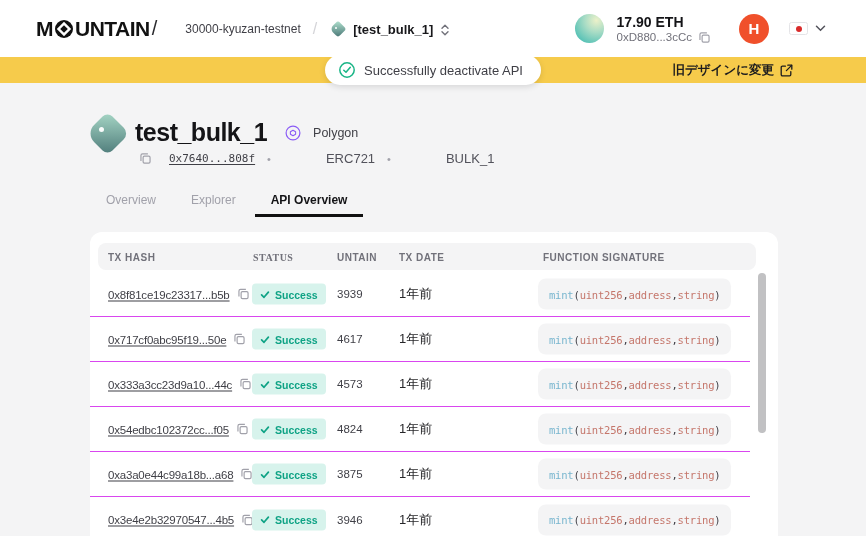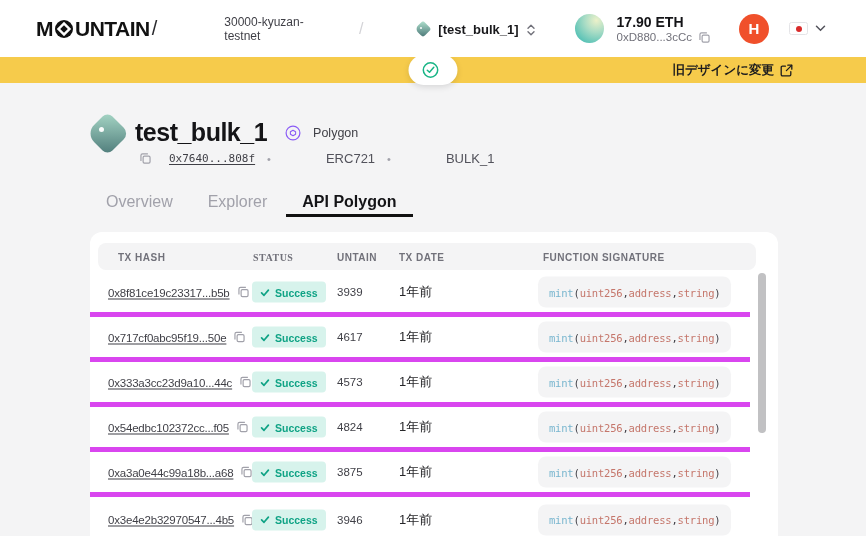--- a/index.html
+++ b/index.html
@@ -8,21 +8,21 @@
     font-family:"Liberation Sans", sans-serif;
     background:#f4f4f5;
     position:relative;
     color:#18181b;
   }
 
   
   .header {
     position:absolute; top:0; left:0; width:866px; height:57px;
     background:#fff; display:flex; align-items:center;
-    padding:0 40px 0 36px; z-index:5;gap:39px;
+    padding:0 40px 0 36px; z-index:5;
   }
   .logo { display:flex; align-items:center; cursor:pointer; }
   .logo-text { font-weight:900; font-size:21px; letter-spacing:-0.5px; color:#111; display:inline-flex; align-items:center; }
   .logo-text svg { margin:0 1px; }
   .logo-slash::after { content:"/"; font-size:20px; font-weight:300; color:#2a2a2e; margin-left:2px; }
   .crumb-project { font-size:12px; color:#3f3f46; margin-left:28px; cursor:pointer; }
   .crumb-divider::after { content:"/"; font-size:16px; color:#d4d4d8; margin:0 12px; }
   .crumb-item { display:flex; align-items:flex-end; gap:7px; cursor:pointer; }
   .crumb-item-label { font-size:13px; font-weight:700; color:#18181b; }
 
@@ -69,39 +69,39 @@
   .network-label { font-size:12.5px; color:#3f3f46; }
 
   .meta-row { position:absolute; left:139px; top:149px; display:flex; align-items:center; gap:9px; }
   .contract-address { font-family:"DejaVu Sans Mono", monospace; font-size:11px; color:#3f3f46;
     text-decoration:underline; text-underline-offset:2px; cursor:pointer;margin-left:8px; }
   .meta-dot::after { content:"•"; color:#a1a1aa; font-size:11px; margin:0 3px; }
   .meta-item { font-size:13px; color:#52525b;margin-left:43px; }
 
   
   .tabs { position:absolute; left:90px; top:186px; display:flex; height:31px; }
-  .tab { padding:7px 16px 0; margin-right:3px; font-size:16px; color:#a1a1aa; position:relative; cursor:pointer;text-align:center; }
+  .tab { padding:7px 16px 0; margin-right:3px; font-size:12px; color:#a1a1aa; position:relative; cursor:pointer;text-align:center; }
   .tab.active { color:#141417; font-weight:700; }
   .tab.active::after { content:""; position:absolute; left:0; right:0; bottom:0; height:3px; background:#111; }
 
   
   .card { position:absolute; left:90px; top:232px; width:688px; height:304px;
     background:#fff; border-radius:12px 12px 0 0; overflow:hidden; }
   .thead { position:absolute; left:8px; top:11px; width:658px; height:27px;
     background:#f4f4f5; border-radius:8px; }
   .th { position:absolute; top:50%; transform:translateY(-50%); font-size:10px; font-weight:600;
     letter-spacing:.5px; color:#71717a; white-space:nowrap; }
-  .th-hash  { left:20px; }
+  .th-hash  { left:10px; }
   .th-status{ left:155px;font-family:Liberation Serif, serif; }
   .th-nonce { left:239px; }
   .th-date  { left:301px; }
   .th-sig   { left:445px; }
 
   .tbody { position:absolute; left:0; top:40px; width:660px; }
-  .row { position:relative; height:45px; border-bottom:5px solid #d946ef; }
+  .row { position:relative; height:45px; border-bottom:1px solid #d946ef; }
   .row:last-child { border-bottom:none; }
   .cell { position:absolute; top:50%; transform:translateY(-50%); white-space:nowrap; }
   .c-hash  { left:18px; display:flex; align-items:center; gap:7px; }
   .c-status{ left:162px; }
   .c-nonce { left:247px; font-size:11.5px; color:#3f3f46; }
   .c-date  { left:309px; font-size:13px; color:#27272a; }
   .c-sig   { left:448px; }
   .hash-link { font-size:11.5px; letter-spacing:-0.2px; color:#3f3f46;
     text-decoration:underline; text-underline-offset:2px; cursor:pointer; }
   .copy { cursor:pointer; flex:none; }
@@ -172,20 +172,21 @@
     </div>
   </div>
 </header>
 
 <div class="banner">
   <div class="toast">
     <svg width="18" height="18" viewBox="0 0 18 18" fill="none">
         <circle cx="9" cy="9" r="7.2" stroke="#19B586" stroke-width="1.5"></circle>
         <path d="M5.8 9.2 8 11.3 12.3 6.3" stroke="#19B586" stroke-width="1.5" stroke-linecap="round" stroke-linejoin="round"></path>
       </svg>
+    <span class="toast-text">Successfully deactivate API</span>
   </div>
   <div class="banner-link">
     <span class="banner-link-text">旧デザインに変更</span>
     <svg width="13" height="13" viewBox="0 0 13 13" fill="none" stroke="#1c1c1e" stroke-width="1.3" stroke-linecap="round" stroke-linejoin="round">
         <path d="M10.8 7.6v3a1.2 1.2 0 0 1-1.2 1.2H2.4a1.2 1.2 0 0 1-1.2-1.2V3.4a1.2 1.2 0 0 1 1.2-1.2h3"></path>
         <path d="M7.8 1.2h4v4"></path>
         <path d="M11.6 1.4 6.4 6.6"></path>
       </svg>
   </div>
 </div>
@@ -212,21 +213,21 @@
   <a class="contract-address">0x7640...808f</a>
   <span class="meta-dot"></span>
   <span class="meta-item">ERC721</span>
   <span class="meta-dot"></span>
   <span class="meta-item">BULK_1</span>
 </div>
 
 <nav class="tabs">
   <div class="tab">Overview</div>
   <div class="tab">Explorer</div>
-  <div class="tab active">API Polygon</div>
+  <div class="tab active">API Overview</div>
 </nav>
 
 <section class="card">
   <div class="thead">
     <span class="th th-hash">TX HASH</span>
     <span class="th th-status">STATUS</span>
     <span class="th th-nonce">UNTAIN</span>
     <span class="th th-date">TX DATE</span>
     <span class="th th-sig">FUNCTION SIGNATURE</span>
   </div>

